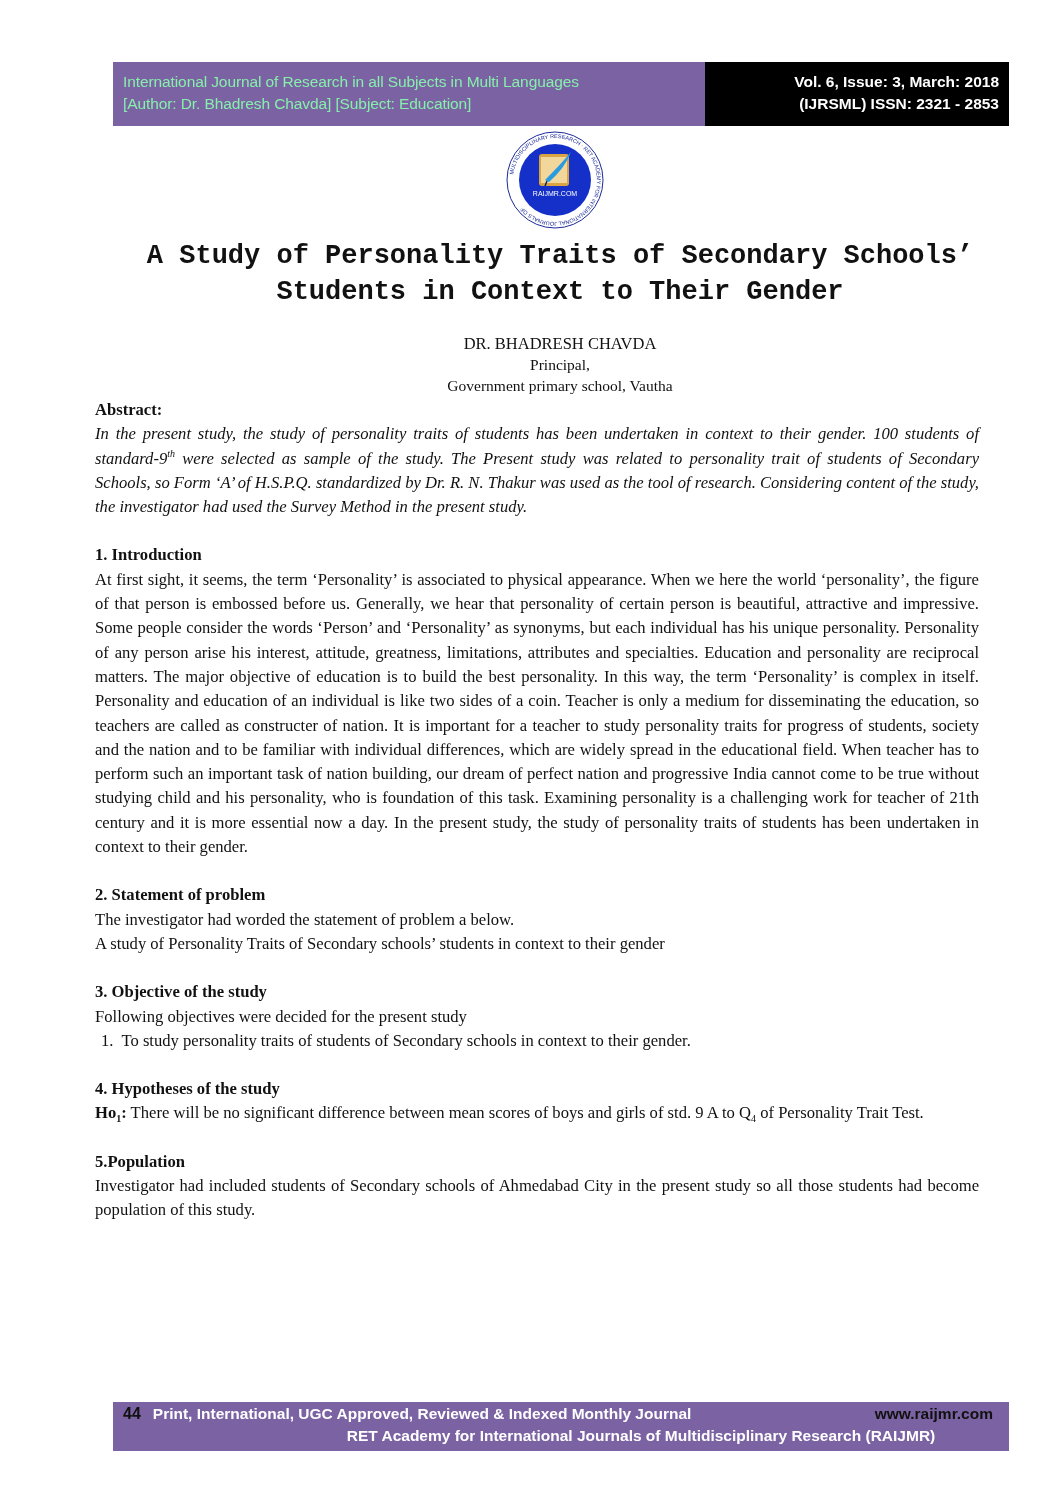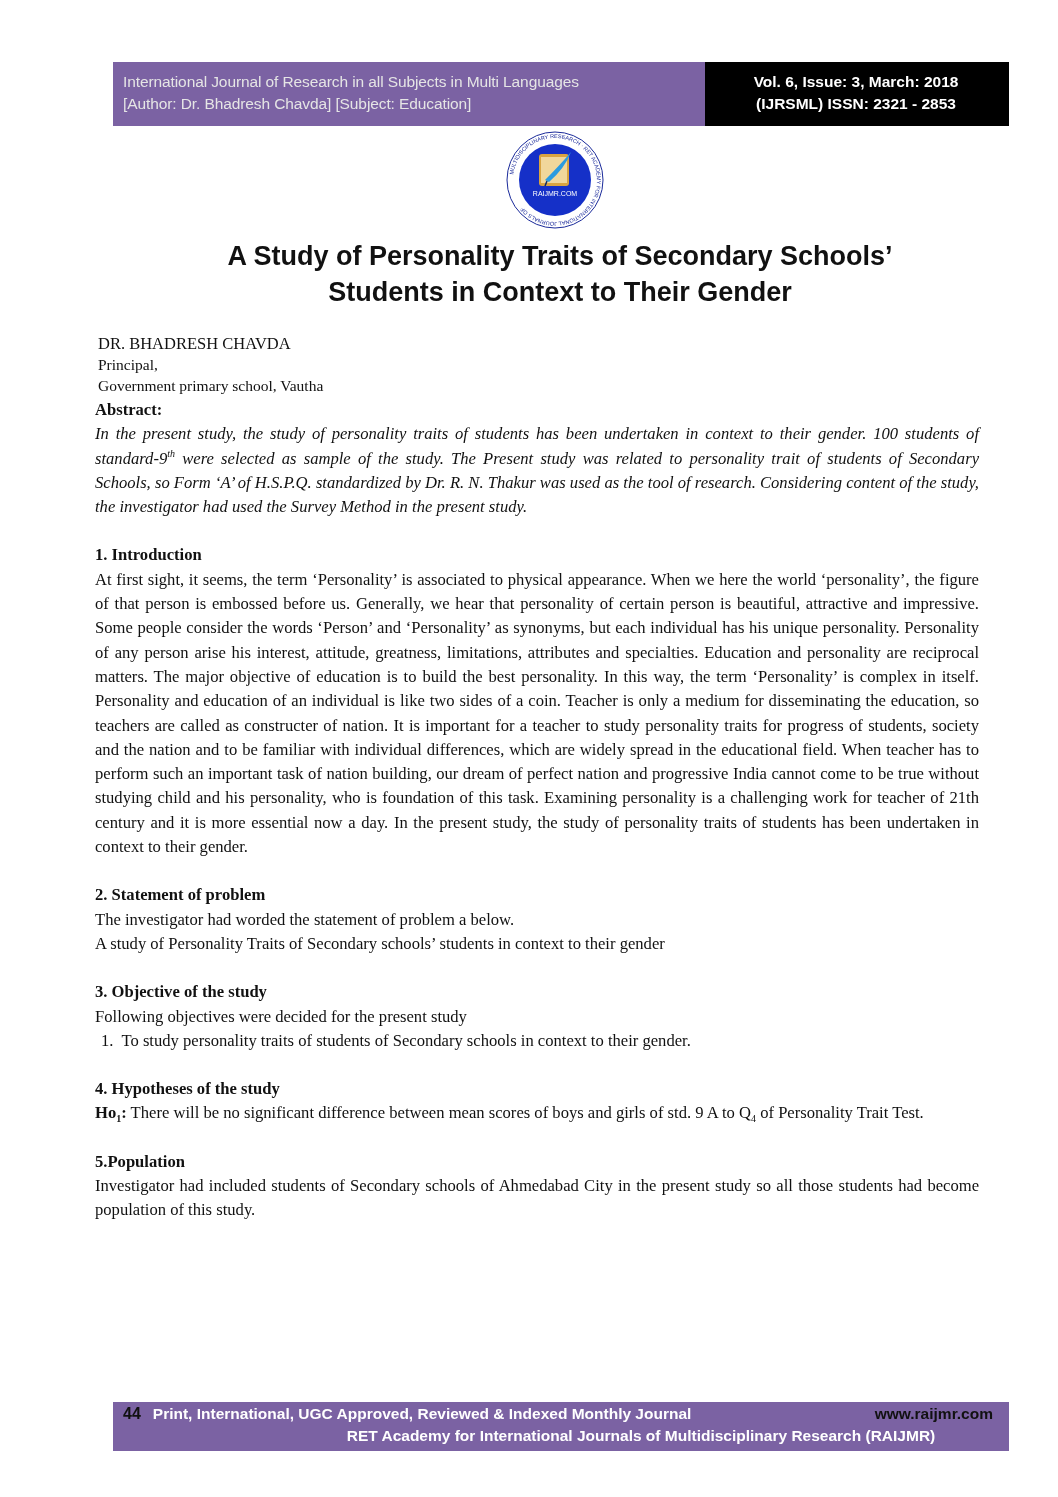--- a/index.html
+++ b/index.html
@@ -1,23 +1,23 @@
 <!DOCTYPE html>
 <html><head>
 <meta charset="utf-8">
 <style>
   html, body { margin: 0; padding: 0; background: #ffffff; }
   body { width: 1058px; height: 1497px; position: relative; overflow: hidden; font-family: "Liberation Serif", serif; color: #111; }
   .header { position: absolute; left: 113px; top: 62px; width: 896px; height: 64px; display: flex; }
-  .header-left { background: #7b62a3; width: 592px; height: 64px; box-sizing: border-box; padding: 9px 0 0 10px; color: #e5e5e5; font-family: "Liberation Sans", sans-serif; font-size: 15.5px; line-height: 22px; font-weight: normal; letter-spacing: -0.1px; }
-  .header-right { background: #000000; flex: 1; height: 64px; box-sizing: border-box; padding: 9px 10px 0 8px; color: #ffffff; font-family: "Liberation Sans", sans-serif; font-size: 15.5px; line-height: 22px; text-align: center; font-weight: bold; }
+  .header-left { background: #7b62a3; width: 592px; height: 64px; box-sizing: border-box; padding: 9px 0 0 10px; color: #86efac; font-family: "Liberation Sans", sans-serif; font-size: 15.5px; line-height: 22px; font-weight: normal; letter-spacing: -0.1px; }
+  .header-right { background: #000000; flex: 1; height: 64px; box-sizing: border-box; padding: 9px 10px 0 8px; color: #ffffff; font-family: "Liberation Sans", sans-serif; font-size: 15.5px; line-height: 22px; text-align: right; font-weight: bold; }
   .header-right div, .header-left div { white-space: nowrap; }
   .logo { position: absolute; left: 505px; top: 130px; width: 100px; height: 100px; }
-  .title { position: absolute; left: 110px; top: 238px; width: 900px; text-align: center; font-family: Liberation Sans, sans-serif; font-weight: bold; font-size: 27px; line-height: 36px; }
-  .author-block { position: absolute; left: 98px; top: 333px; width: 900px; font-size: 15.5px; line-height: 21px; }
+  .title { position: absolute; left: 110px; top: 238px; width: 900px; text-align: center; font-family: Liberation Mono, monospace; font-weight: bold; font-size: 27px; line-height: 36px; }
+  .author-block { position: absolute; left: 110px; top: 333px; width: 900px; text-align: center; font-size: 15.5px; line-height: 21px; }
   .author-name { font-size: 16.5px; }
   .body { position: absolute; left: 95px; top: 398px; width: 884px; font-size: 16.6px; line-height: 24.3px; }
   .h { font-weight: bold; margin: 0; }
   p { margin: 0; text-align: justify; }
   .abstract { font-style: italic; }
   .gap { height: 24px; }
   .list-item { padding-left: 6px; margin: 0; }
   sup, sub { font-size: 10px; line-height: 0; }
   .footer { position: absolute; left: 113px; top: 1402px; width: 896px; height: 49px; background: #7b62a3; font-family: "Liberation Sans", sans-serif; color: #ffffff; font-size: 15.5px; font-weight: bold; }
   .footer-row1 { position: absolute; left: 10px; top: 3px; width: 870px; display: flex; justify-content: space-between; white-space: nowrap; }

